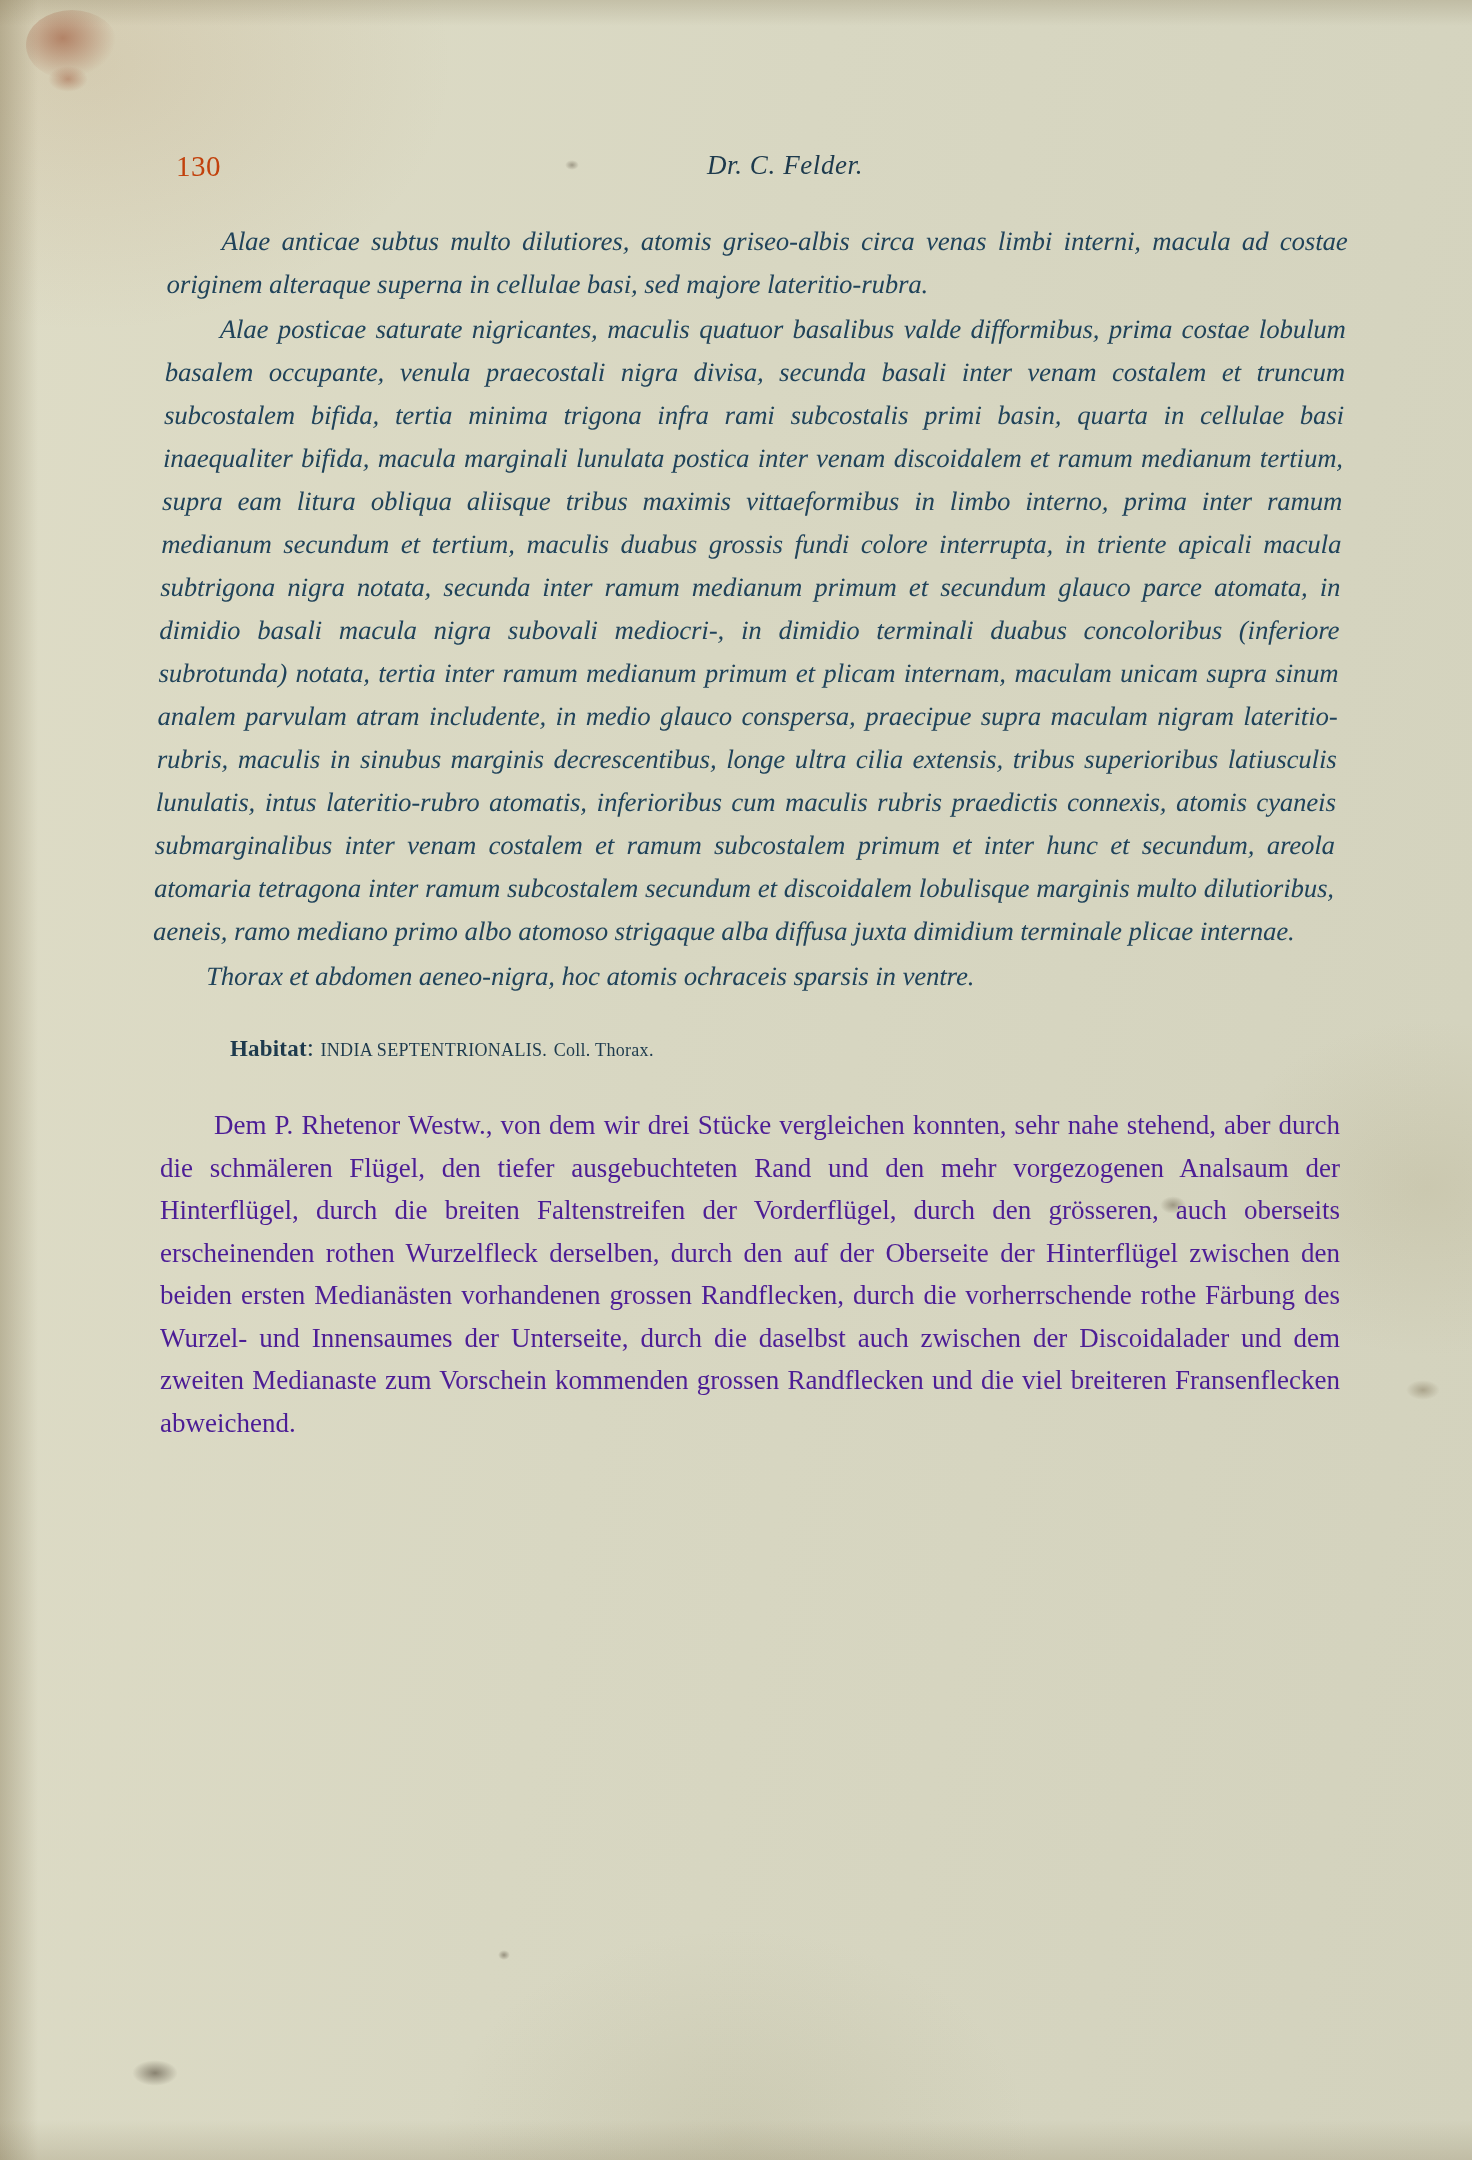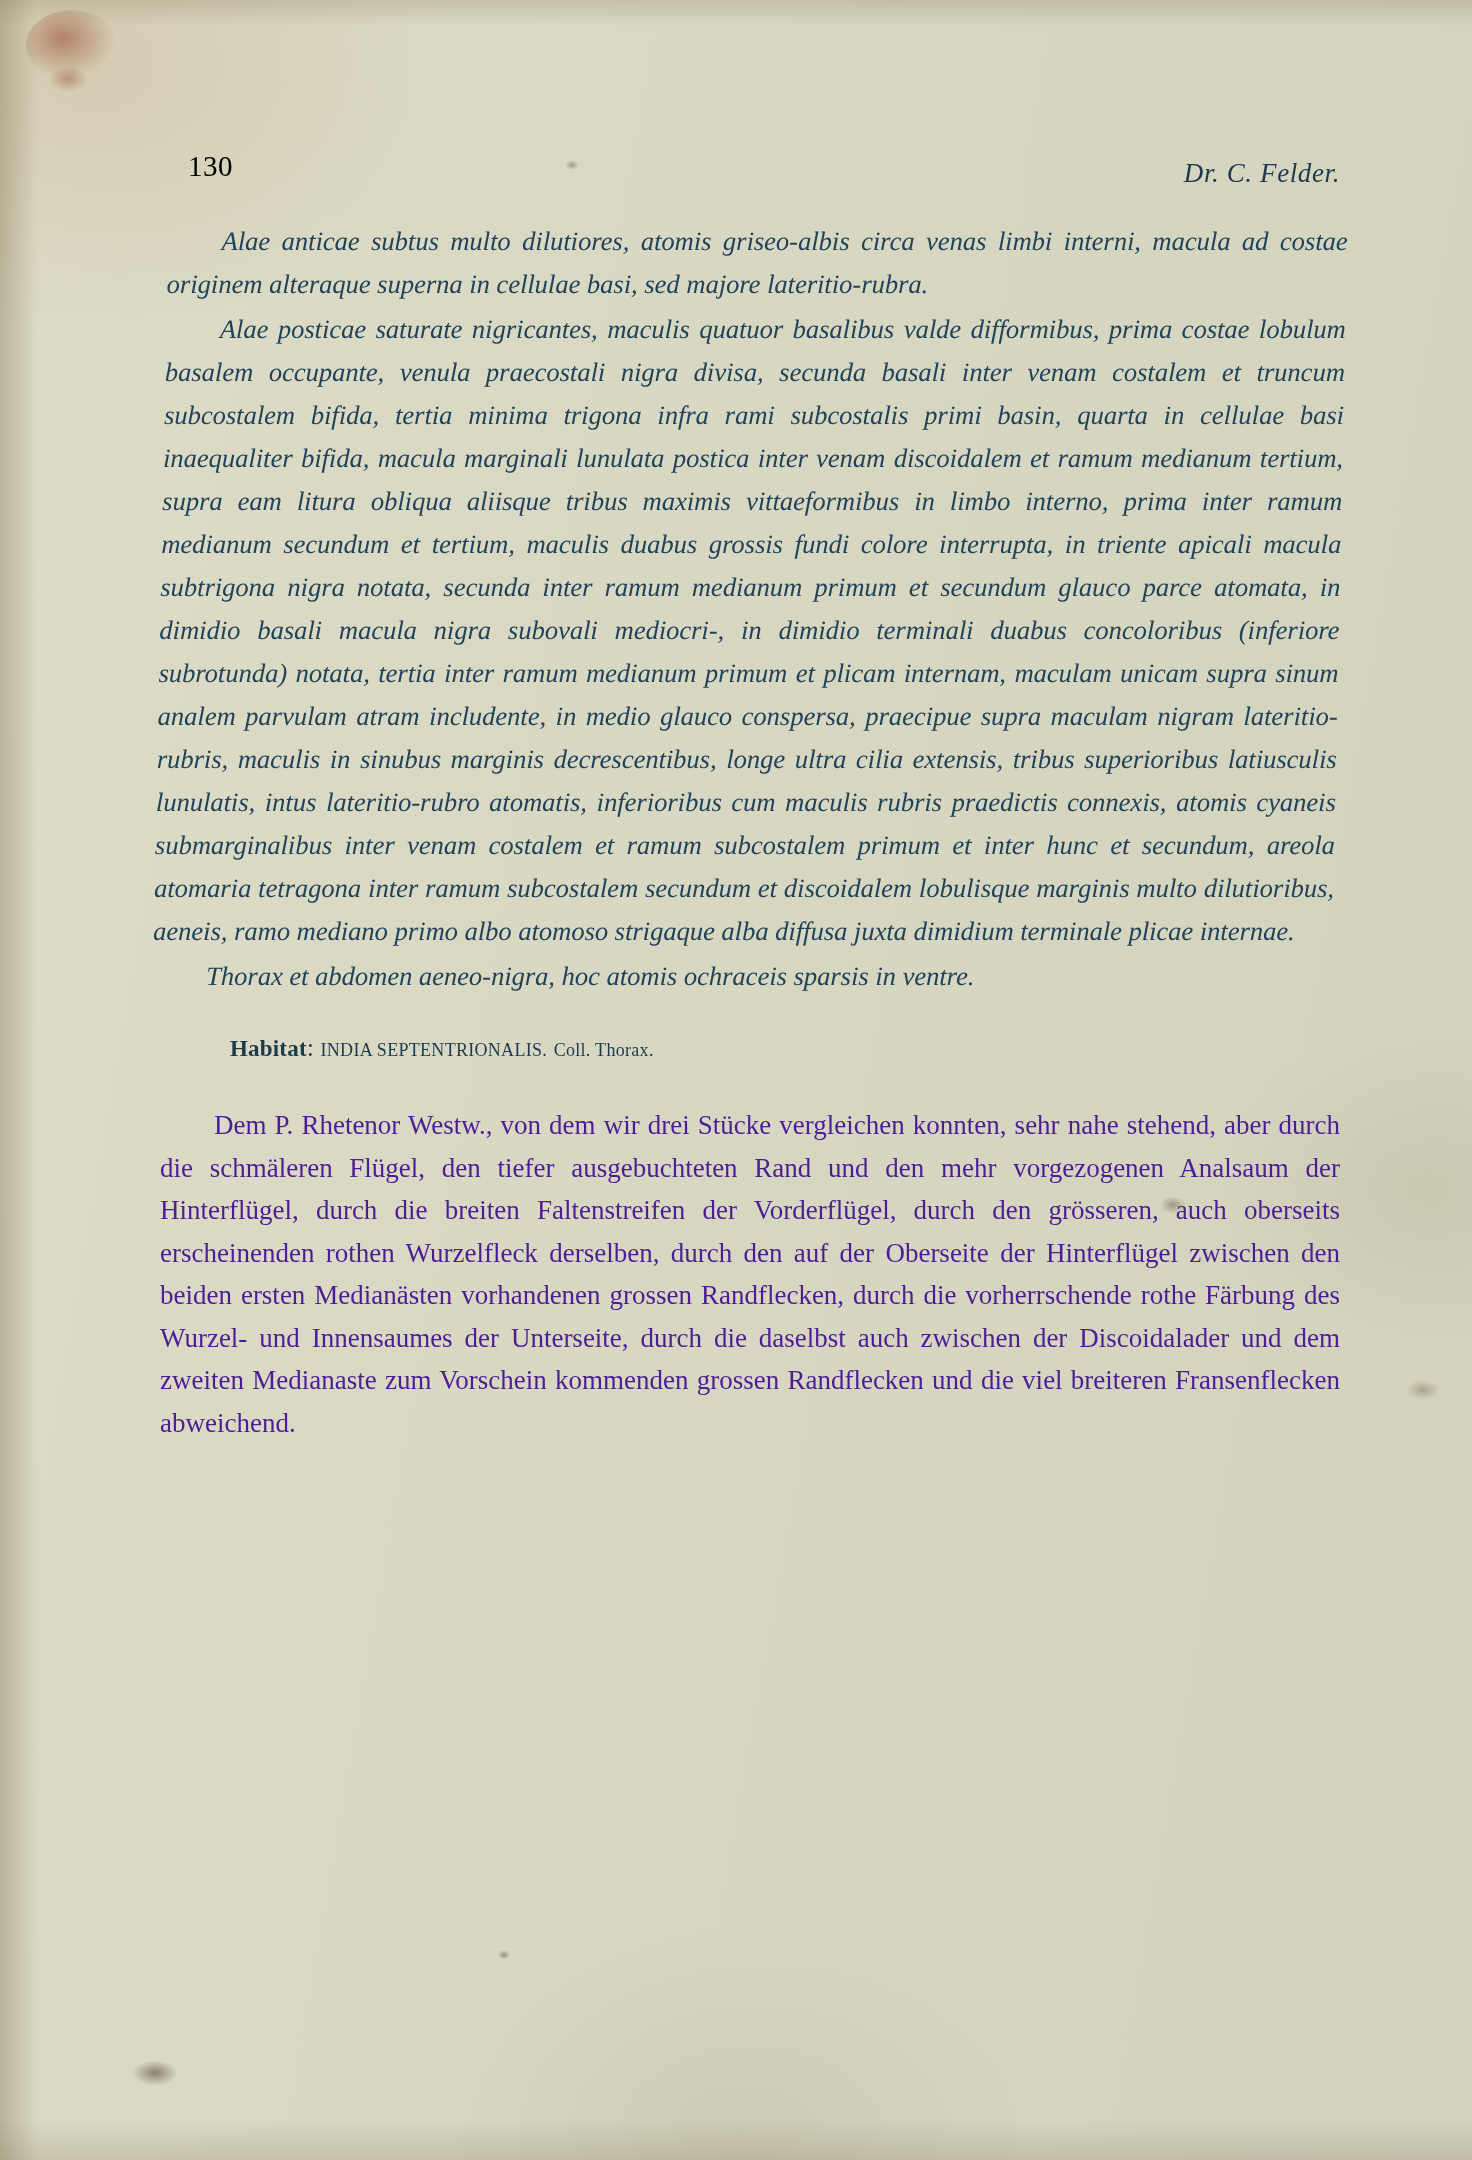--- a/index.html
+++ b/index.html
@@ -67,28 +67,27 @@
   .running-head {
     position: relative;
     height: 46px;
   }
   .folio {
     position: absolute;
     left: 16px;
     top: 0;
     font-size: 29px;
     letter-spacing: 0.5px;
-    color: #000000;
-    margin-left: 12px;
+    color: #c2410c;
   }
   .head-title {
     position: absolute;
     left: 0; right: 0;
-    top: 8px;
-    text-align: right;
+    top: 0;
+    text-align: center;
     font-style: italic;
     font-size: 27px;
     letter-spacing: 0.6px;
     padding-left: 70px;
   }
 
   
   .latin {
     margin-top: 24px;
     font-style: italic;

